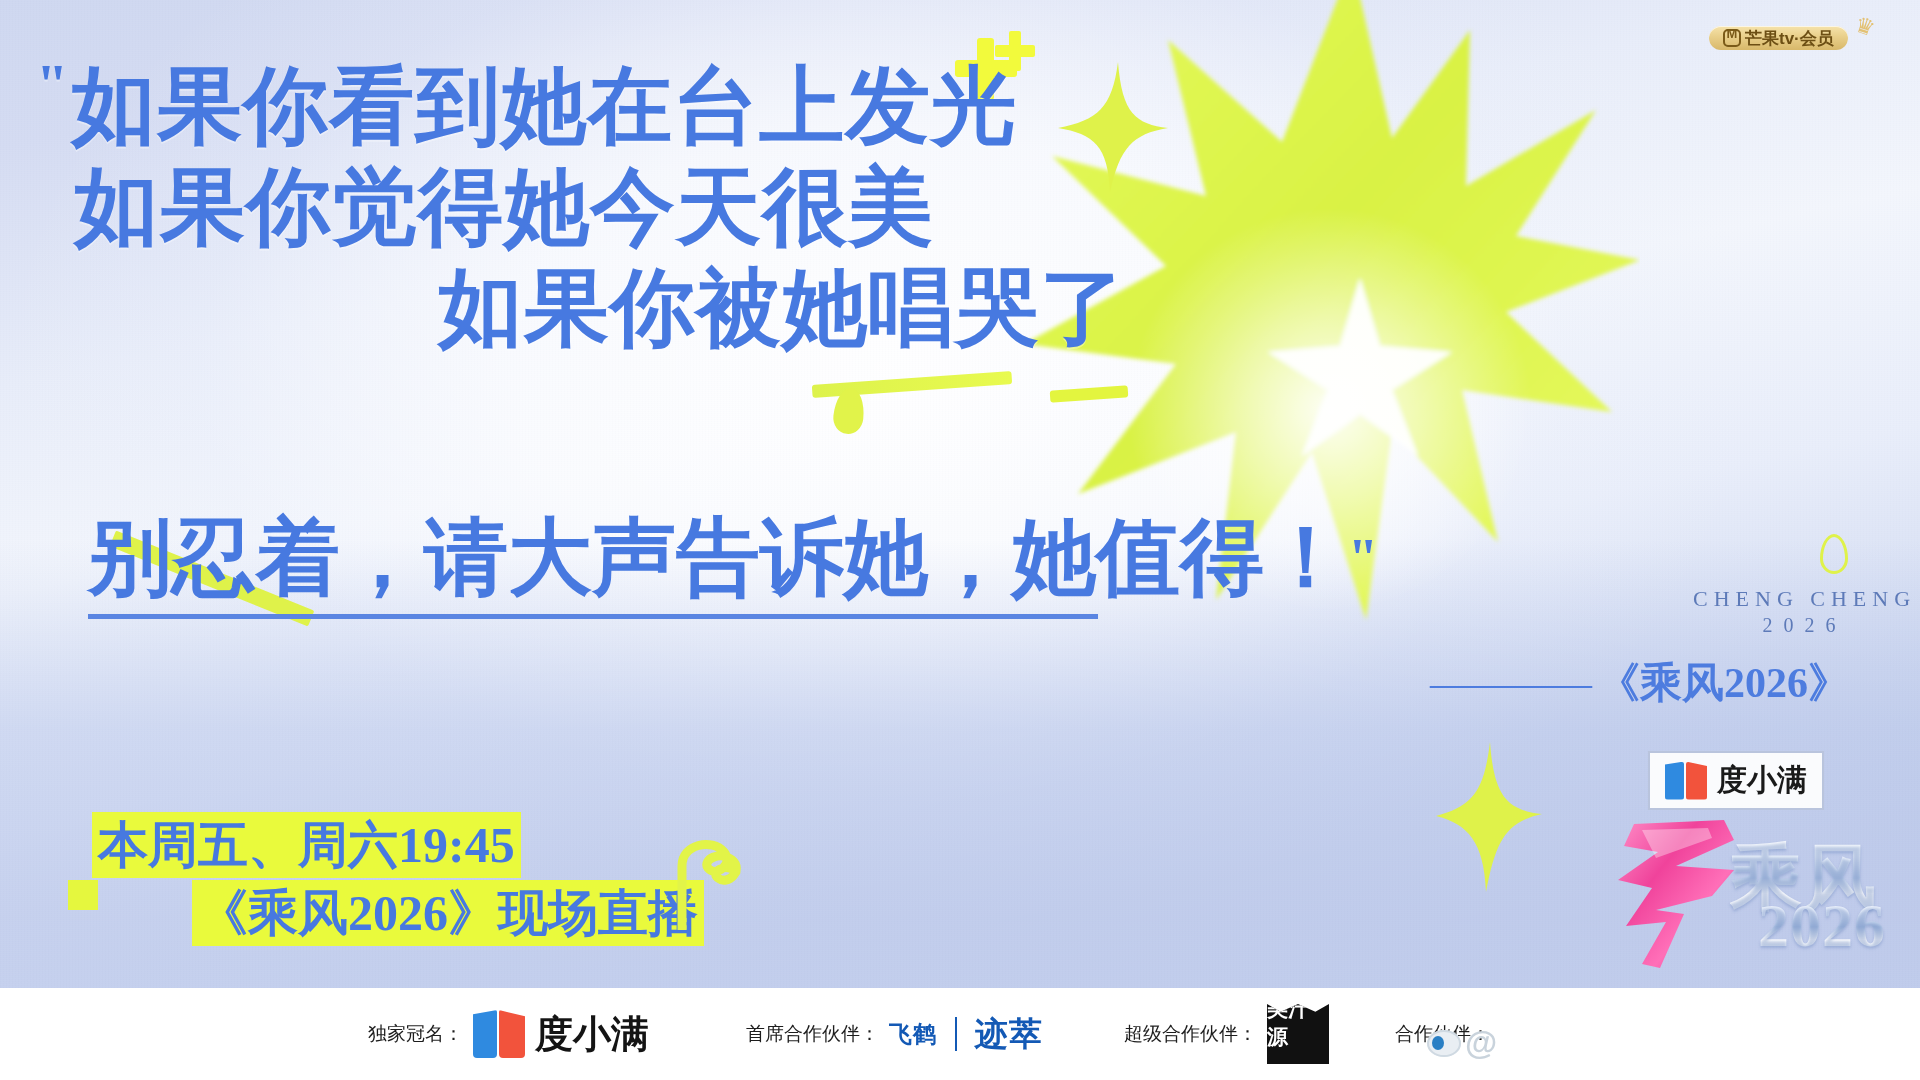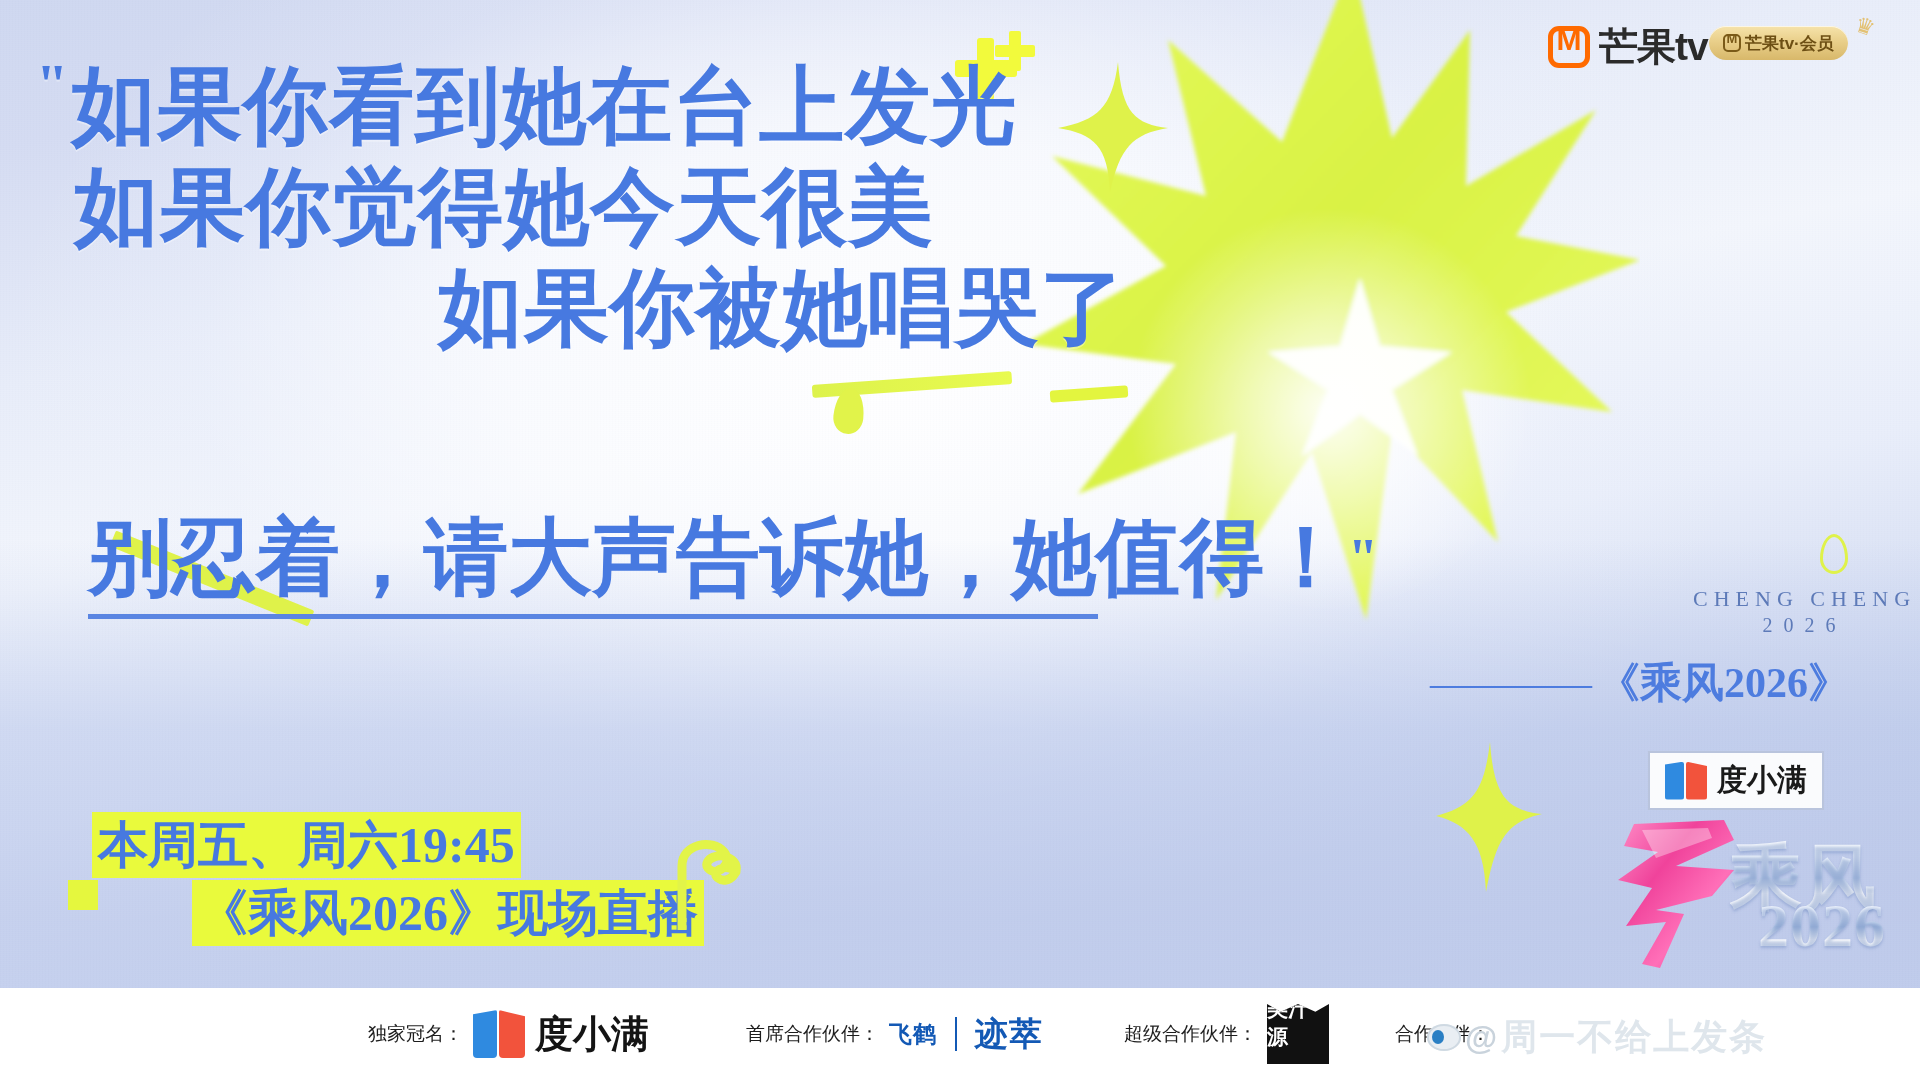--- a/index.html
+++ b/index.html
@@ -79,21 +79,21 @@
 
   
   .mgtv{position:absolute;left:1548px;top:20px;display:flex;align-items:center;gap:9px;}
   .mgtv-mark{width:42px;height:42px;border:5px solid #ff6a00;border-radius:11px;
     position:relative;box-sizing:border-box;background:transparent;}
   .mgtv-mark::before{content:"M";position:absolute;left:0;right:0;top:-8px;
     text-align:center;font-size:30px;font-weight:bold;color:#ff6a00;
     font-family:"Liberation Sans",sans-serif;}
   .mgtv-word{font-size:39px;font-weight:bold;color:#2b2b2b;letter-spacing:-1px;
     font-family:"Liberation Sans",sans-serif;}
-  .vip{position:absolute;left:1709px;top:26px;height:34px;display:flex;align-items:center;
+  .vip{position:absolute;left:1709px;top:26px;height:24px;display:flex;align-items:center;
     gap:4px;padding:0 14px;border-radius:17px;
     background:linear-gradient(180deg,#f6e3ab 0%,#e9cf8a 45%,#d8b86a 100%);
     box-shadow:inset 0 1px 0 rgba(255,255,255,.7);}
   .vip-mark{width:18px;height:18px;border:2.4px solid #7a5a18;border-radius:5px;
     position:relative;box-sizing:border-box;}
   .vip-mark::before{content:"M";position:absolute;left:0;right:0;top:-5px;text-align:center;
     font-size:13px;font-weight:bold;color:#7a5a18;}
   .vip-txt{font-size:17px;font-weight:bold;color:#6d4f14;white-space:nowrap;}
   .vip-crown{position:absolute;left:1855px;top:14px;font-size:22px;color:#e3c173;
     transform:rotate(18deg);}
@@ -231,24 +231,20 @@
   <div class="sched">
     <div class="r1">本周五、周六19:45</div><br>
     <div class="r2">《乘风2026》现场直播</div>
   </div>
   <div class="squiggle">
     <svg viewBox="0 0 120 104" xmlns="http://www.w3.org/2000/svg">
       <path fill="none" stroke="#e2f448" stroke-width="9" stroke-linecap="round" d="M10,104 L10,40 C10,18 40,12 52,26 C62,38 44,52 36,42 C30,34 48,24 60,34 C72,44 56,60 46,52 C38,46 54,36 64,46"></path>
     </svg>
   </div>
 
-  <div class="mgtv">
-    <div class="mgtv-mark"></div>
-    <div class="mgtv-word">芒果tv</div>
-  </div>
   <div class="vip">
     <div class="vip-mark"></div>
     <div class="vip-txt">芒果tv·会员</div>
   </div>
   <div class="vip-crown">♛</div>
 
   <div class="dxm-badge">
     <div class="dxm-logo">
       <div class="lf"></div>
         <div class="rt"></div>
@@ -303,16 +299,15 @@
 
     <div class="sp-group g4">
       <span class="sp-label">合作伙伴：</span>
     </div>
   </div>
 
   <div class="wb" style="position:absolute;left:1427px;bottom:18px;">
 
     <span class="wb-eye"></span>
     <span class="wb-at">@</span>
-    <span class="wm-name">周一不给上发条</span>
   </div>
 
 </div>
 
 </body></html>

